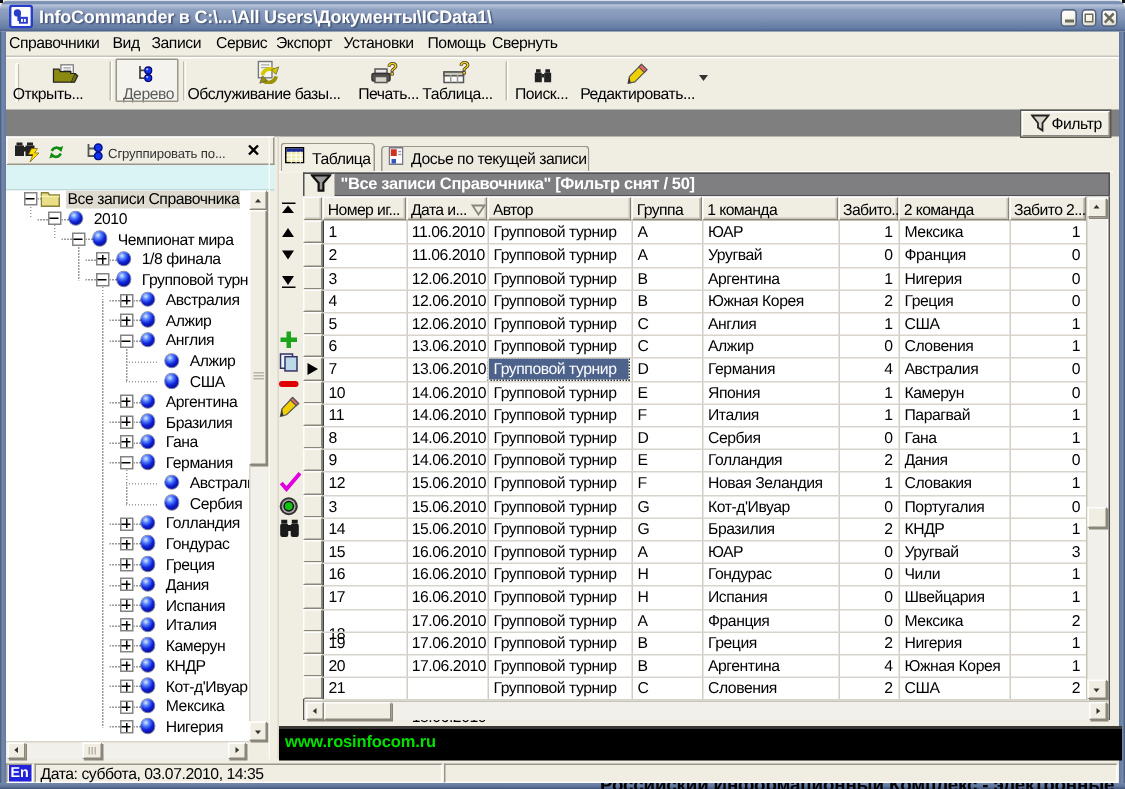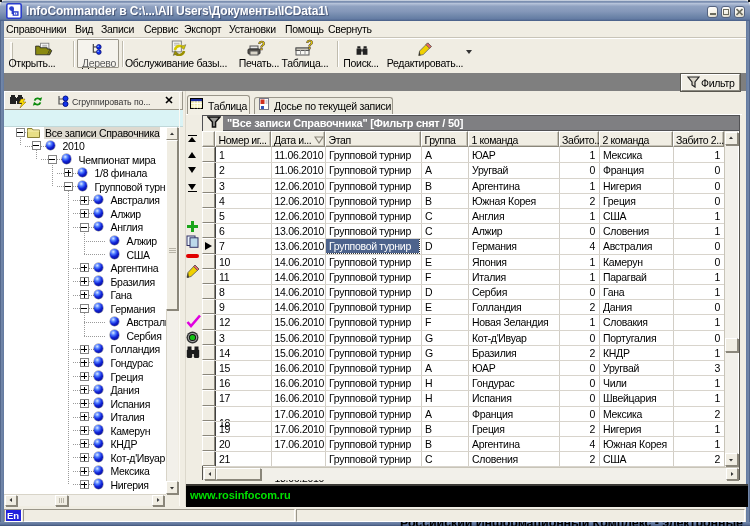--- a/index.html
+++ b/index.html
@@ -370,21 +370,21 @@
 <path d="M1 1 L14 1 L9.2 6.5 L9.2 12 L5.8 12 L5.8 6.5 Z" fill="#9a9a96" stroke="#111" stroke-width="1.6"></path>
 </svg>
 <div class="a tx" style="left:227px;top:117px;color:#fff;font-weight:bold;font-size:11px;letter-spacing:-0.25px">"Все записи Справочника" [Фильтр снят / 50]</div>
 <div class="a" style="left:202px;top:131px;width:538px;height:349px;background:#fff;border:1px solid #55534d;border-top:none"></div>
 <div class="a" style="left:202px;top:131px;width:13px;height:16.2px;background:#f0ede3;border:1px solid;border-color:#fff #8a867a #8a867a #fff;box-shadow:inset -1px -1px 0 #c8c4b8"></div>
     <div class="a" style="left:215px;top:131px;width:55.5px;height:16.2px;background:#f0ede3;border:1px solid;border-color:#fff #8a867a #8a867a #fff;box-shadow:inset -1px -1px 0 #c8c4b8"></div>
     <div class="a tx" style="left:218.5px;top:133.5px;width:52.0px;overflow:hidden;letter-spacing:-0.4px">Номер иг...</div>
     <div class="a" style="left:270.5px;top:131px;width:54.5px;height:16.2px;background:#f0ede3;border:1px solid;border-color:#fff #8a867a #8a867a #fff;box-shadow:inset -1px -1px 0 #c8c4b8"></div>
     <div class="a tx" style="left:274.0px;top:133.5px;width:51.0px;overflow:hidden;letter-spacing:-0.4px">Дата и...</div>
     <div class="a" style="left:325px;top:131px;width:96px;height:16.2px;background:#f0ede3;border:1px solid;border-color:#fff #8a867a #8a867a #fff;box-shadow:inset -1px -1px 0 #c8c4b8"></div>
-    <div class="a tx" style="left:328.5px;top:133.5px;width:92.5px;overflow:hidden;letter-spacing:-0.4px">Этап</div>
+    <div class="a tx" style="left:328.5px;top:133.5px;width:92.5px;overflow:hidden;letter-spacing:-0.4px">Автор</div>
     <div class="a" style="left:421px;top:131px;width:47px;height:16.2px;background:#f0ede3;border:1px solid;border-color:#fff #8a867a #8a867a #fff;box-shadow:inset -1px -1px 0 #c8c4b8"></div>
     <div class="a tx" style="left:424.5px;top:133.5px;width:43.5px;overflow:hidden;letter-spacing:-0.4px">Группа</div>
     <div class="a" style="left:468px;top:131px;width:90.5px;height:16.2px;background:#f0ede3;border:1px solid;border-color:#fff #8a867a #8a867a #fff;box-shadow:inset -1px -1px 0 #c8c4b8"></div>
     <div class="a tx" style="left:471.5px;top:133.5px;width:87.0px;overflow:hidden;letter-spacing:-0.4px">1 команда</div>
     <div class="a" style="left:558.5px;top:131px;width:40.5px;height:16.2px;background:#f0ede3;border:1px solid;border-color:#fff #8a867a #8a867a #fff;box-shadow:inset -1px -1px 0 #c8c4b8"></div>
     <div class="a tx" style="left:562.0px;top:133.5px;width:37.0px;overflow:hidden;letter-spacing:-0.4px">Забито...</div>
     <div class="a" style="left:599px;top:131px;width:73.5px;height:16.2px;background:#f0ede3;border:1px solid;border-color:#fff #8a867a #8a867a #fff;box-shadow:inset -1px -1px 0 #c8c4b8"></div>
     <div class="a tx" style="left:602.5px;top:133.5px;width:70.0px;overflow:hidden;letter-spacing:-0.4px">2 команда</div>
     <div class="a" style="left:672.5px;top:131px;width:51.5px;height:16.2px;background:#f0ede3;border:1px solid;border-color:#fff #8a867a #8a867a #fff;box-shadow:inset -1px -1px 0 #c8c4b8"></div>
     <div class="a tx" style="left:676.0px;top:133.5px;width:48.0px;overflow:hidden;letter-spacing:-0.4px">Забито 2...</div>
@@ -665,13 +665,14 @@
 <rect x="7.8" y="3" width="5.4" height="9" rx="1.5" fill="#1a1a1a"></rect>
 <rect x="6" y="4" width="2" height="4" fill="#1a1a1a"></rect>
 </svg>
 <div class="a" style="left:186px;top:484px;width:562px;height:23px;background:#000;border-top:2px solid #3a3833"></div>
 <div class="a tx" style="left:190px;top:489px;color:#00e000;font-weight:bold;font-size:11px;letter-spacing:-0.1px">www.rosinfocom.ru</div>
 <div class="a tx" style="left:400px;top:516px;color:#000000;font-weight:bold;font-size:12.5px;letter-spacing:-0.1px">Российский Информационный Комплекс - электронные</div>
 <div class="a" style="left:4px;top:508px;width:742px;height:14px;background:#f0ede3"></div>
 <div class="a" style="left:4px;top:508.5px;width:18px;height:13px;border:1px solid #9a968a;border-bottom-color:#fff;border-right-color:#fff"></div>
 <div class="a" style="left:5.5px;top:509.5px;width:15px;height:11px;background:#2222dd;color:#fff;font-size:9.5px;font-weight:bold;text-align:center;line-height:11px">En</div>
 <div class="a" style="left:23px;top:508.5px;width:272px;height:13px;border:1px solid #9a968a;border-bottom-color:#fff;border-right-color:#fff"></div>
+<div class="a tx" style="left:27px;top:510px">Дата: суббота, 03.07.2010, 14:35</div>
 <div class="a" style="left:296px;top:508.5px;width:449px;height:13px;border:1px solid #9a968a;border-bottom-color:#fff;border-right-color:#fff"></div>
 </div>
 </body></html>

